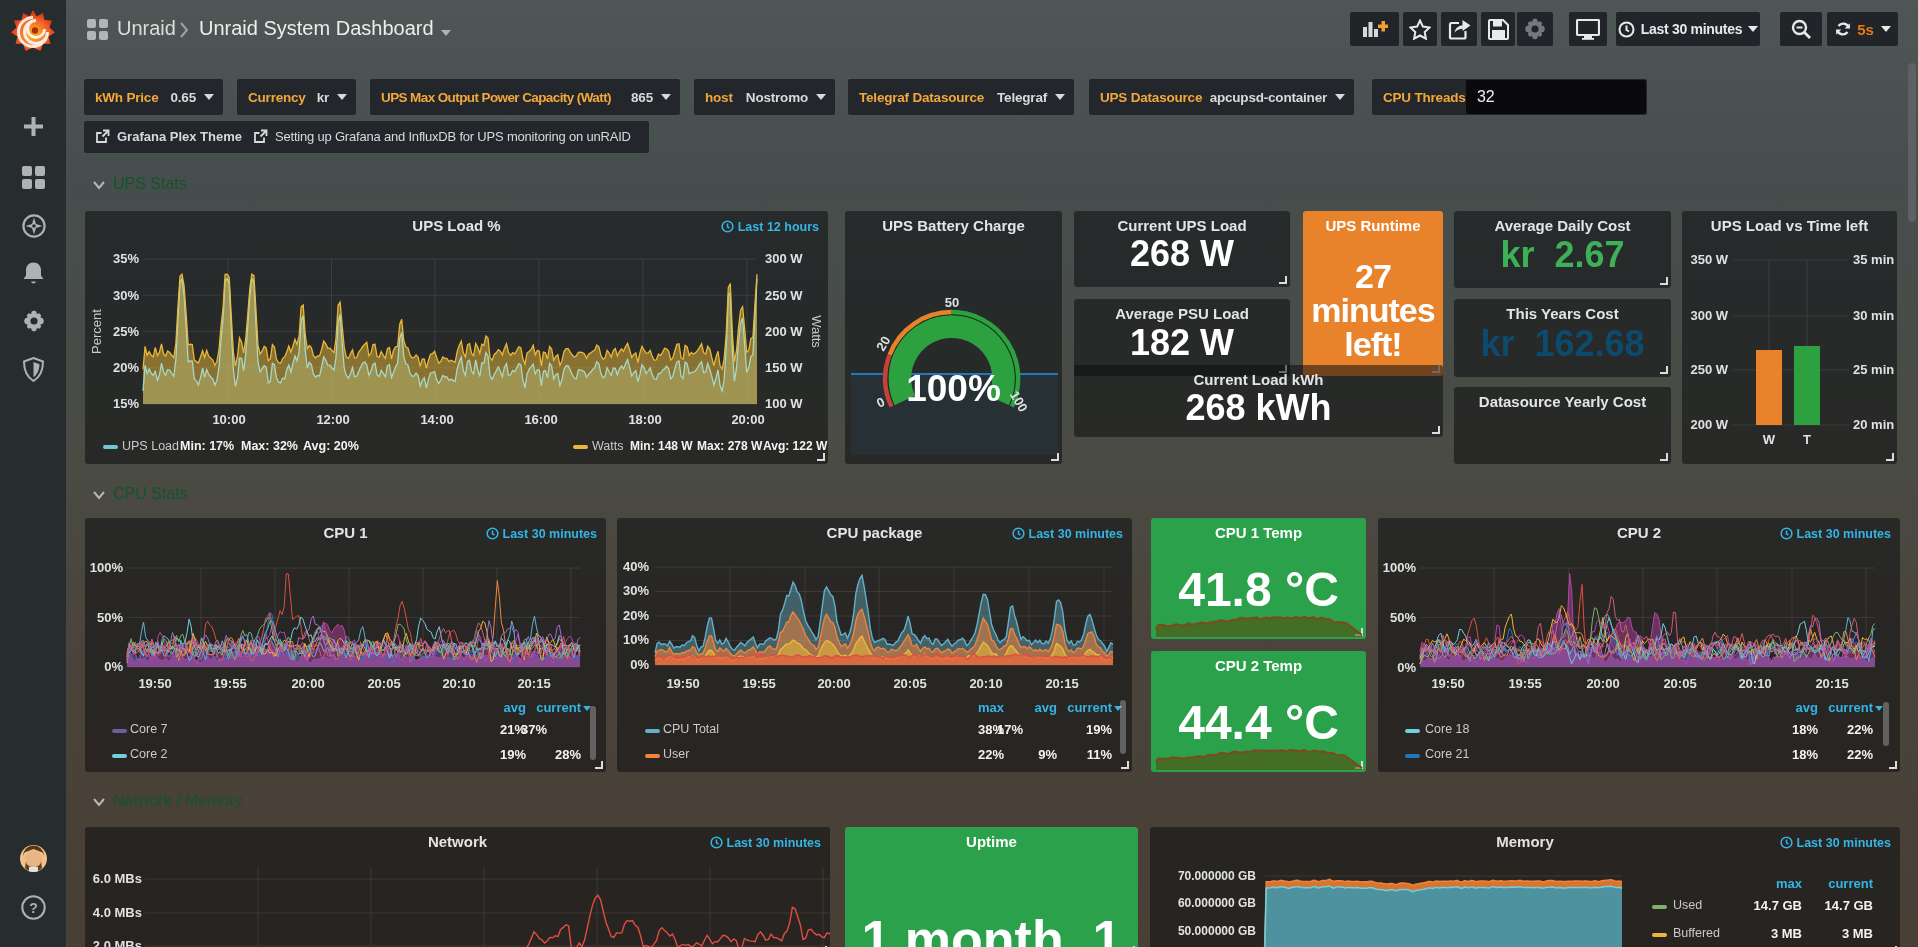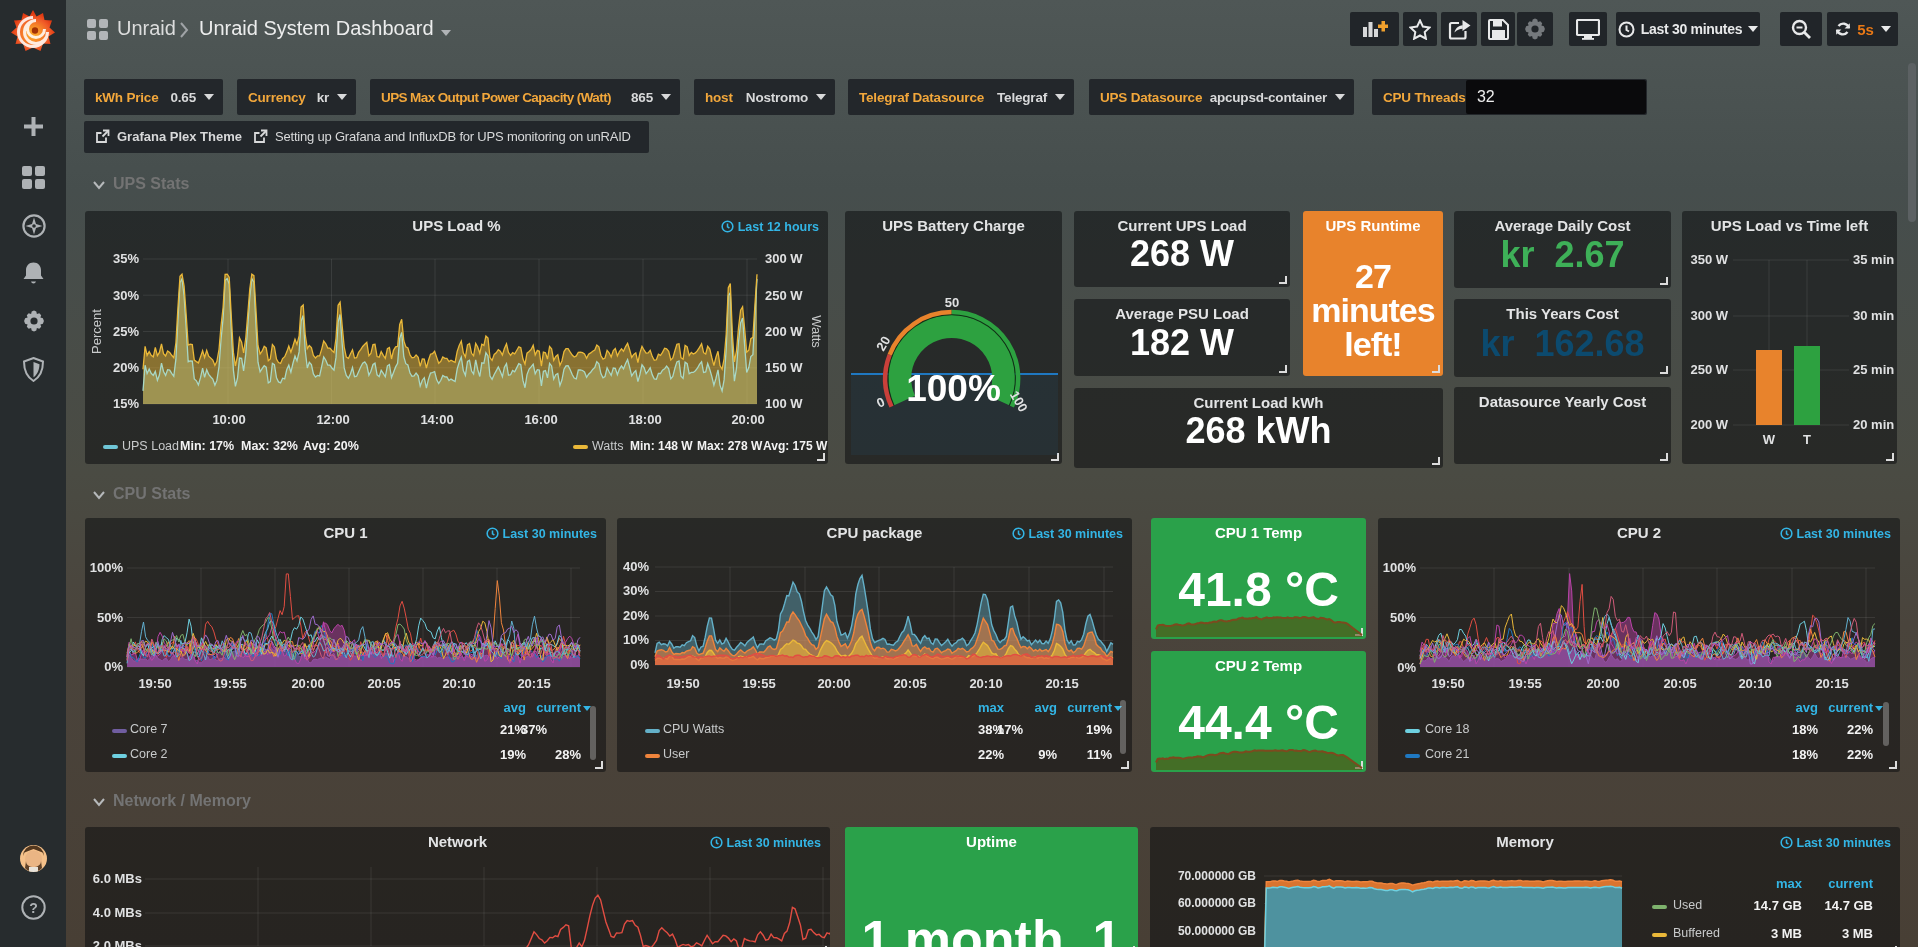--- a/index.html
+++ b/index.html
@@ -24,21 +24,21 @@
 align-items:center;font-size:13.5px;font-weight:bold;white-space:nowrap;letter-spacing:-0.2px}
 .vlabel{color:#f2a73b;margin-left:11px}
 .vval{color:#d8d9da;margin-left:auto;margin-right:8px}
 .caret{width:0;height:0;border-left:5px solid transparent;border-right:5px solid transparent;
 border-top:6px solid #d8d9da;display:inline-block}
 .lgt{position:absolute;font-size:12.5px;color:#c8cacb;white-space:nowrap}
 .lgv{position:absolute;font-size:13px;font-weight:bold;color:#f3f3f3;white-space:nowrap}
 .lgh{position:absolute;font-size:13px;font-weight:bold;color:#33b5e5;white-space:nowrap}
 .sw{position:absolute;width:15px;height:4px;border-radius:2px}
 .sbar{position:absolute;width:6px;border-radius:3px;background:rgba(255,255,255,0.28)}
-.shead{position:absolute;font-size:16px;font-weight:bold;color:#737373}
+.shead{position:absolute;font-size:16px;font-weight:normal;color:#14532d}
 </style></head>
 <body>
 <div class="sidebar"></div>
 
 <svg class="abs" style="left:9px;top:9px" width="48" height="46" viewBox="0 0 48 46">
 <defs>
       <radialGradient id="gfl" cx="50%" cy="58%">
         <stop offset="20%" stop-color="#fba22a"></stop>
         <stop offset="75%" stop-color="#f05a28"></stop>
         <stop offset="100%" stop-color="#e03a12"></stop>
@@ -252,21 +252,21 @@
     <div class="bigv" style="top:22px;font-size:36px">268 W</div>
   </div>
 <div class="panel" style="left:1303px;top:211px;width:140px;height:165px;background:#e8832c">
     <div class="pt" style="color:#fff">UPS Runtime</div>
 <div class="bigv" style="top:48px;font-size:34px;line-height:34px;letter-spacing:-1px">27 minutes left!</div>
   </div>
 <div class="panel" style="left:1074px;top:299px;width:216px;height:77px">
     <div class="pt">Average PSU Load</div>
     <div class="bigv" style="top:23px;font-size:36px">182 W</div>
   </div>
-<div class="panel" style="left:1074px;top:388px;width:369px;height:80px">
+<div class="panel" style="left:1074px;top:365px;width:369px;height:72px">
     <div class="pt">Current Load kWh</div>
     <div class="bigv" style="top:22px;font-size:36px">268 kWh</div>
   </div>
 <div class="panel" style="left:1454px;top:211px;width:217px;height:77px">
     <div class="pt">Average Daily Cost</div>
     <div class="bigv" style="top:23px;font-size:36px;color:#3eb058">kr&nbsp;&nbsp;2.67</div>
   </div>
 <div class="panel" style="left:1454px;top:299px;width:217px;height:78px">
     <div class="pt">This Years Cost</div>
     <div class="bigv" style="top:24px;font-size:36px;color:#0c4a6e">kr&nbsp;&nbsp;162.68</div>
@@ -483,21 +483,21 @@
 
 <div class="sw" style="left:103px;top:445px;background:#6fc6d6"></div>
 <div class="lgt" style="left:122px;top:439px">UPS Load</div>
 <div class="lgv" style="left:180px;top:439px;font-size:12.5px">Min: 17%</div>
 <div class="lgv" style="left:241px;top:439px;font-size:12.5px">Max: 32%</div>
 <div class="lgv" style="left:303px;top:439px;font-size:12.5px">Avg: 20%</div>
 <div class="sw" style="left:573px;top:445px;background:#eab839"></div>
 <div class="lgt" style="left:592px;top:439px">Watts</div>
 <div class="lgv" style="left:630px;top:439px;font-size:12px">Min: 148 W</div>
 <div class="lgv" style="left:697px;top:439px;font-size:12px">Max: 278 W</div>
-<div class="lgv" style="left:763px;top:439px;font-size:12px">Avg: 175 W</div>
+<div class="lgv" style="left:763px;top:439px;font-size:12px">Avg: 122 W</div>
 
 <div class="axl" style="left:877px;top:395px;transform:rotate(-25deg)">0</div>
 <div class="axl" style="left:876px;top:336px;transform:rotate(-60deg)">20</div>
 <div class="axl" style="left:937px;top:295px;width:30px;text-align:center">50</div>
 <div class="axl" style="left:1008px;top:394px;transform:rotate(60deg)">100</div>
 <div class="bigv" style="left:845px;top:368px;width:217px;font-size:37px;right:auto">100%</div>
 
 <div class="axl axr" style="left:1686px;top:252px;width:42px">350 W</div>
 <div class="axl axr" style="left:1686px;top:308px;width:42px">300 W</div>
 <div class="axl axr" style="left:1686px;top:362px;width:42px">250 W</div>
@@ -542,21 +542,21 @@
 <div class="axl axc" style="left:814px;top:676px;width:40px">20:00</div>
 <div class="axl axc" style="left:890px;top:676px;width:40px">20:05</div>
 <div class="axl axc" style="left:966px;top:676px;width:40px">20:10</div>
 <div class="axl axc" style="left:1042px;top:676px;width:40px">20:15</div>
 
 <div class="lgh" style="left:944px;top:700px;width:60px;text-align:right">max</div>
 <div class="lgh" style="left:997px;top:700px;width:60px;text-align:right">avg</div>
 <div class="lgh" style="left:1052px;top:700px;width:60px;text-align:right">current</div>
 <div class="caret" style="position:absolute;left:1114px;top:706px;border-top-color:#33b5e5;border-left-width:4px;border-right-width:4px;border-top-width:5px"></div>
 <div class="sw" style="left:645px;top:729px;background:#64b0c8"></div>
-<div class="lgt" style="left:663px;top:722px">CPU Watts</div>
+<div class="lgt" style="left:663px;top:722px">CPU Total</div>
 <div class="lgv" style="left:944px;top:722px;width:60px;text-align:right">38%</div>
 <div class="lgv" style="left:997px;top:722px;width:60px;text-align:left">17%</div>
 <div class="lgv" style="left:1052px;top:722px;width:60px;text-align:right">19%</div>
 <div class="sw" style="left:645px;top:754px;background:#ef843c"></div>
 <div class="lgt" style="left:663px;top:747px">User</div>
 <div class="lgv" style="left:944px;top:747px;width:60px;text-align:right">22%</div>
 <div class="lgv" style="left:997px;top:747px;width:60px;text-align:right">9%</div>
 <div class="lgv" style="left:1052px;top:747px;width:60px;text-align:right">11%</div>
 <div class="sbar" style="left:1120px;top:700px;height:54px"></div>
 

